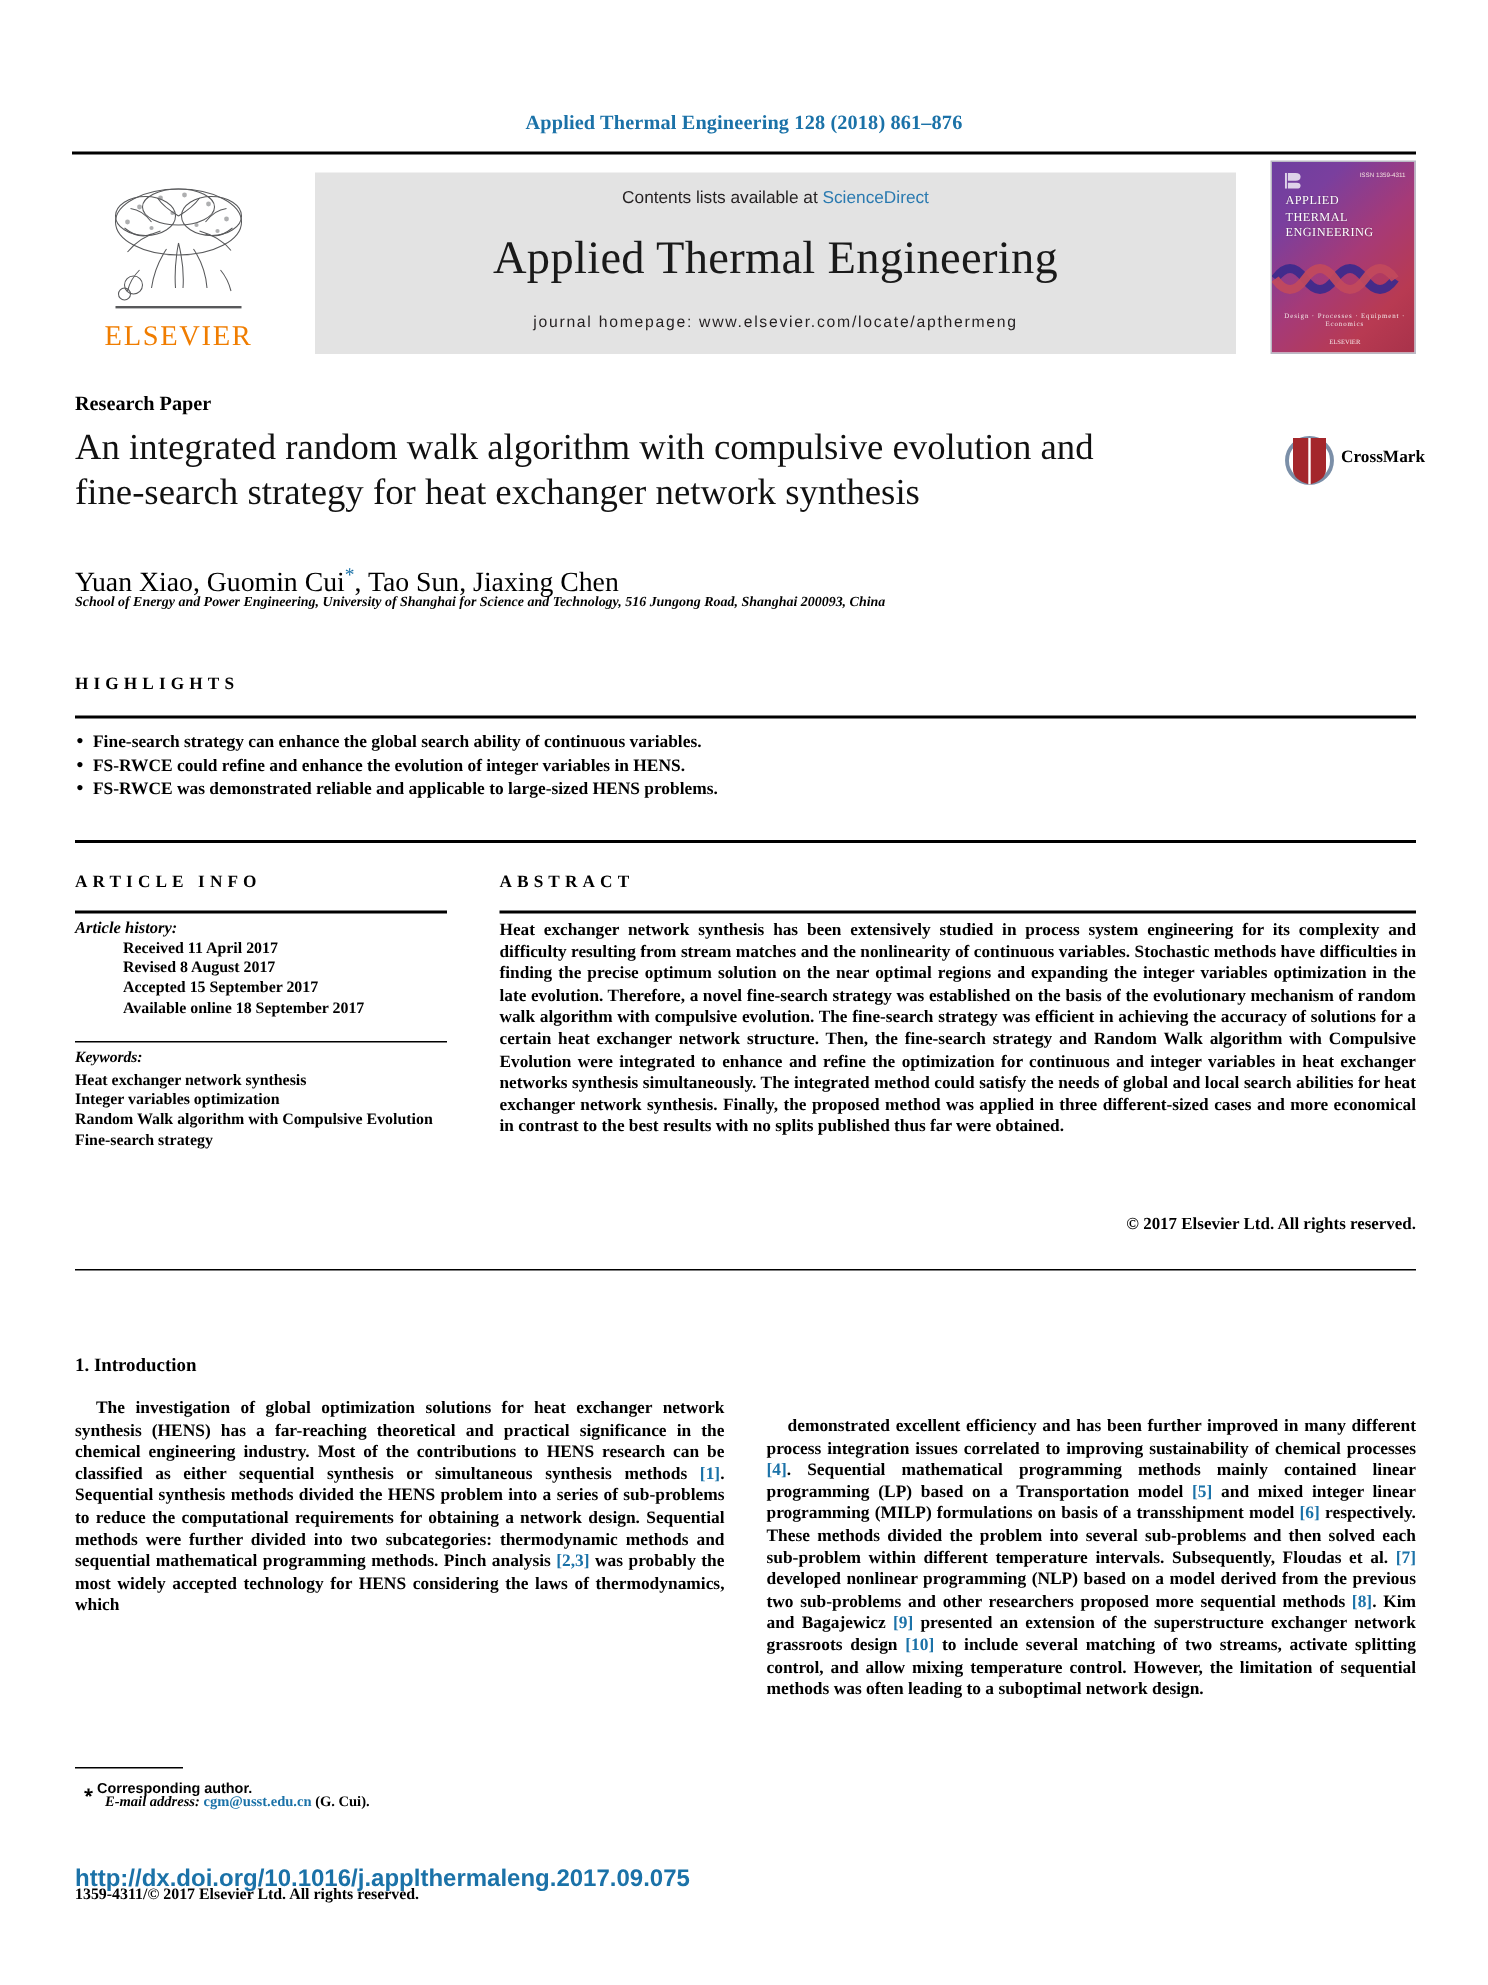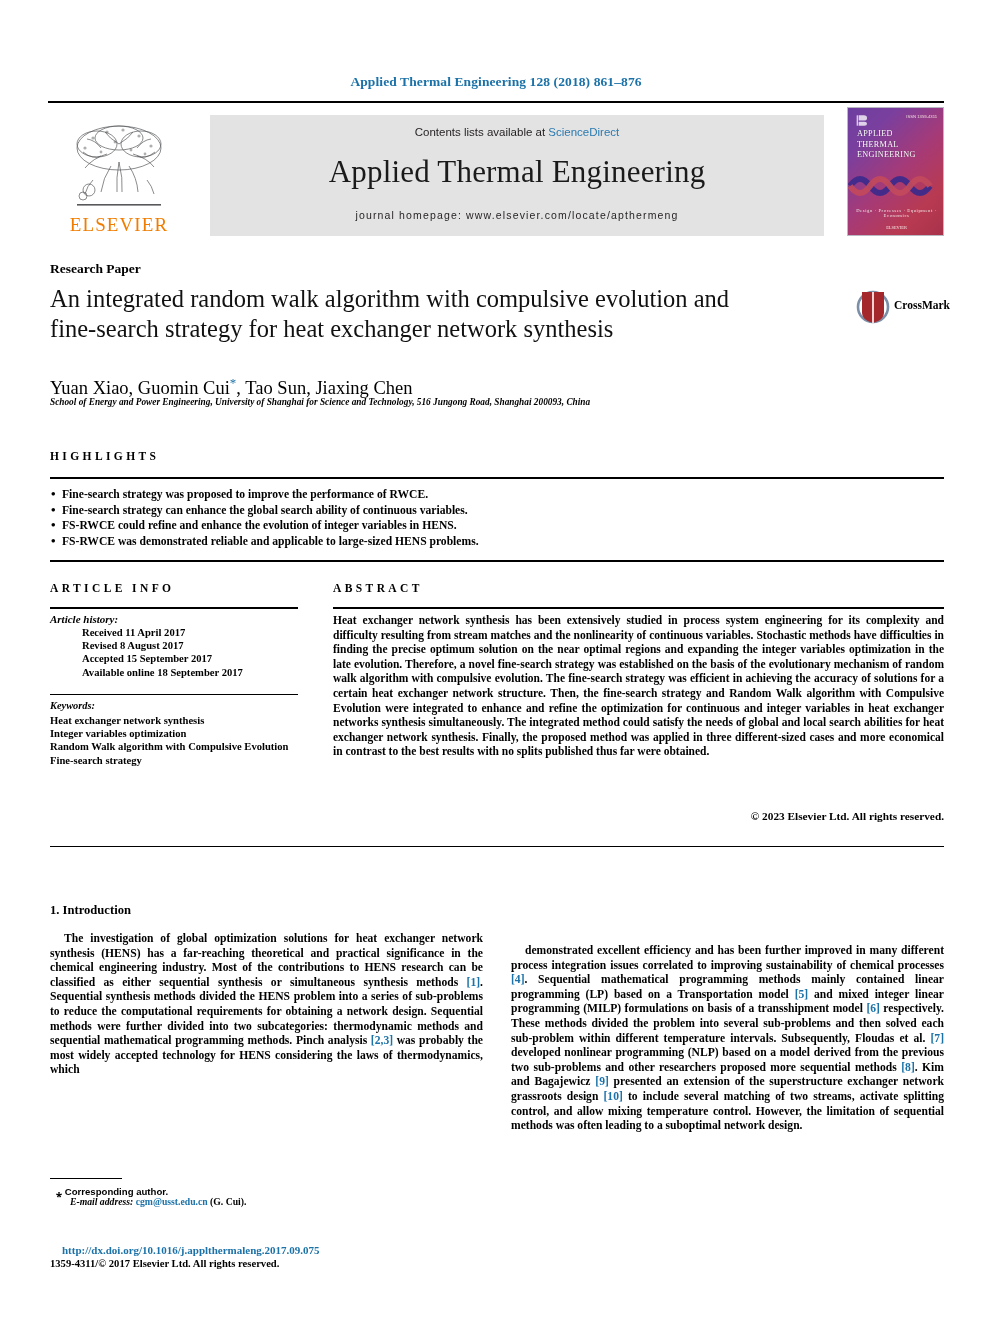--- a/index.html
+++ b/index.html
@@ -257,23 +257,23 @@
   }
   .fn-corr .fstar { font-size: 11px; }
   .fn-mail {
     position: absolute; left: 70px; top: 1196px; width: 430px;
     font-size: 9.7px; font-weight: bold;
     font-family: "Liberation Serif", serif;
   }
   .fn-mail i { font-style: italic; margin-top: 44px; }
   .fn-mail .mail { color: #1b72a8; }
   .doi {
-    position: absolute; left: 62px; top: 1244px;
-    font-size: 11px; font-weight: bold; color: #1b72a8;
-    font-family: Liberation Serif, serif;
+    position: absolute; left: 50px; top: 1244px;
+    font-size: 16px; font-weight: bold; color: #1b72a8;
+    font-family: Liberation Sans, sans-serif;
   }
   .issn {
     position: absolute; left: 50px; top: 1258px;
     font-size: 10.6px; font-weight: bold;
     font-family: "Liberation Serif", serif;
   }
 </style>
 </head>
 <body>
 
@@ -363,21 +363,20 @@
       <circle cx="17" cy="19" r="15" fill="none" stroke="#7b8fa8" stroke-width="2.6"></circle>
       <path d="M6 4 h22 v21 q0 7 -11 10 q-11 -3 -11 -10 z" fill="#a4272c"></path>
       <path d="M17 4 v31" stroke="#ffffff" stroke-width="1.6"></path>
     </svg>
     <div class="cm-label">CrossMark</div>
   </div>
 
   <div class="hl-head">HIGHLIGHTS</div>
   <div class="hl-rule"></div>
   <div class="hl-list">
-    <div>Fine-search strategy was proposed to improve the performance of RWCE.</div>
     <div>Fine-search strategy can enhance the global search ability of continuous variables.</div>
     <div>FS-RWCE could refine and enhance the evolution of integer variables in HENS.</div>
     <div>FS-RWCE was demonstrated reliable and applicable to large-sized HENS problems.</div>
   </div>
   <div class="hl-rule2"></div>
 
   <div class="info-head">ARTICLE INFO</div>
   <div class="info-rule"></div>
   <div class="hist-lbl">Article history:</div>
   <div class="hist-list">
@@ -391,21 +390,21 @@
   <div class="kw-list">
     <div>Heat exchanger network synthesis</div>
     <div>Integer variables optimization</div>
     <div>Random Walk algorithm with Compulsive Evolution</div>
     <div>Fine-search strategy</div>
   </div>
 
   <div class="abs-head">ABSTRACT</div>
   <div class="abs-rule"></div>
   <div class="abstract">Heat exchanger network synthesis has been extensively studied in process system engineering for its complexity and difficulty resulting from stream matches and the nonlinearity of continuous variables. Stochastic methods have difficulties in finding the precise optimum solution on the near optimal regions and expanding the integer variables optimization in the late evolution. Therefore, a novel fine-search strategy was established on the basis of the evolutionary mechanism of random walk algorithm with compulsive evolution. The fine-search strategy was efficient in achieving the accuracy of solutions for a certain heat exchanger network structure. Then, the fine-search strategy and Random Walk algorithm with Compulsive Evolution were integrated to enhance and refine the optimization for continuous and integer variables in heat exchanger networks synthesis simultaneously. The integrated method could satisfy the needs of global and local search abilities for heat exchanger network synthesis. Finally, the proposed method was applied in three different-sized cases and more economical in contrast to the best results with no splits published thus far were obtained.</div>
-  <div class="copyright">© 2023 Elsevier Ltd. All rights reserved.</div>
+  <div class="copyright">© 2017 Elsevier Ltd. All rights reserved.</div>
   <div class="abs-rule-bot"></div>
 
   <div class="sec-title">1. Introduction</div>
   <div class="col-left">
     <p>The investigation of global optimization solutions for heat exchanger network synthesis (HENS) has a far-reaching theoretical and practical significance in the chemical engineering industry. Most of the contributions to HENS research can be classified as either sequential synthesis or simultaneous synthesis methods <span class="ref">[1]</span>. Sequential synthesis methods divided the HENS problem into a series of sub-problems to reduce the computational requirements for obtaining a network design. Sequential methods were further divided into two subcategories: thermodynamic methods and sequential mathematical programming methods. Pinch analysis <span class="ref">[2,3]</span> was probably the most widely accepted technology for HENS considering the laws of thermodynamics, which</p>
   </div>
   <div class="col-right">
     <p>demonstrated excellent efficiency and has been further improved in many different process integration issues correlated to improving sustainability of chemical processes <span class="ref">[4]</span>. Sequential mathematical programming methods mainly contained linear programming (LP) based on a Transportation model <span class="ref">[5]</span> and mixed integer linear programming (MILP) formulations on basis of a transshipment model <span class="ref">[6]</span> respectively. These methods divided the problem into several sub-problems and then solved each sub-problem within different temperature intervals. Subsequently, Floudas et al. <span class="ref">[7]</span> developed nonlinear programming (NLP) based on a model derived from the previous two sub-problems and other researchers proposed more sequential methods <span class="ref">[8]</span>. Kim and Bagajewicz <span class="ref">[9]</span> presented an extension of the superstructure exchanger network grassroots design <span class="ref">[10]</span> to include several matching of two streams, activate splitting control, and allow mixing temperature control. However, the limitation of sequential methods was often leading to a suboptimal network design.</p>
   </div>
 

